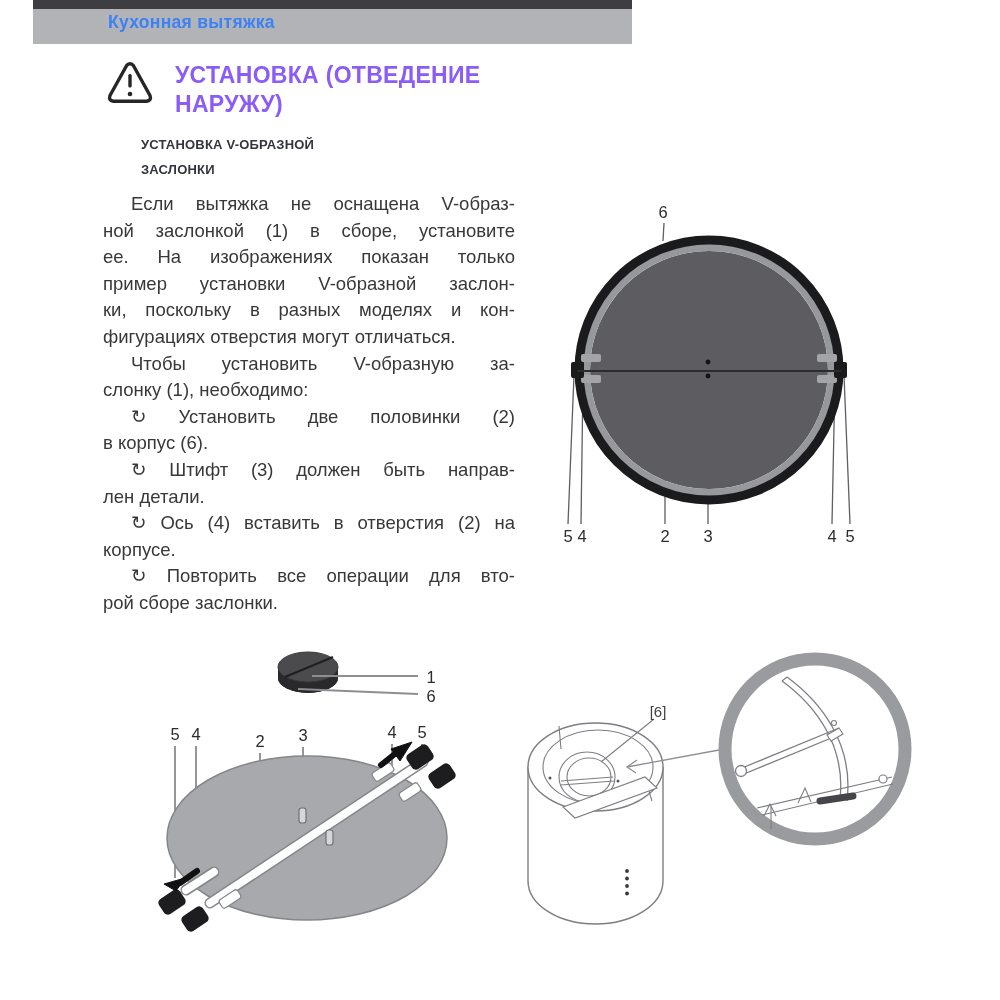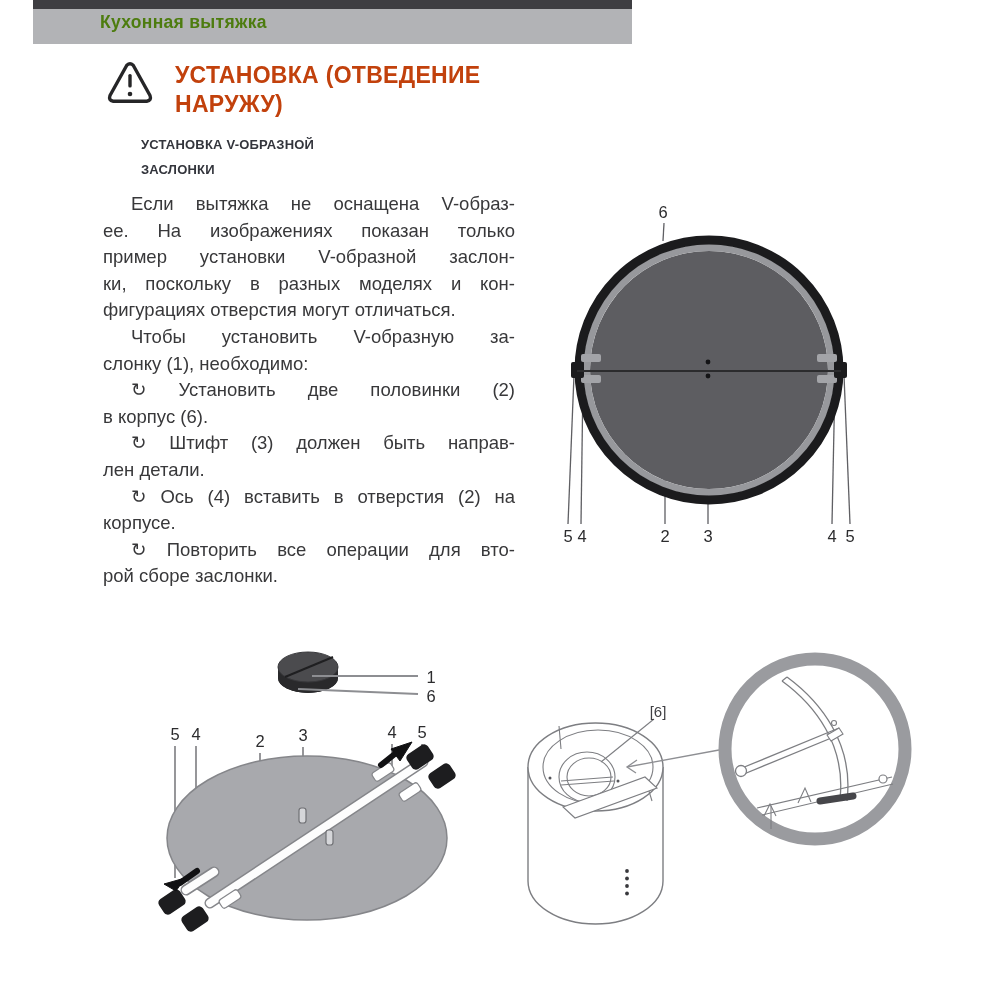--- a/index.html
+++ b/index.html
@@ -3,24 +3,24 @@
 <meta charset="utf-8">
 <style>
   html,body{margin:0;padding:0;}
   body{width:1000px;height:1000px;background:#ffffff;position:relative;overflow:hidden;
        font-family:"Liberation Sans",sans-serif;color:#38383a;}
   .abs{position:absolute;}
 
   
   .header-strip{left:33px;top:0;width:599px;height:9px;background:#3e3e42;}
   .header-bar{left:33px;top:9px;width:599px;height:35px;background:#b2b3b6;}
-  .header-title{left:100px;top:12px;font-size:17.5px;font-weight:bold;color:#4d7c0f;letter-spacing:.3px;}
-
-  
-  .h1{left:175px;top:61px;font-size:23px;font-weight:bold;color:#c2410c;line-height:29px;letter-spacing:.3px;}
+  .header-title{left:108px;top:12px;font-size:17.5px;font-weight:bold;color:#3b82f6;letter-spacing:.3px;}
+
+  
+  .h1{left:175px;top:61px;font-size:23px;font-weight:bold;color:#8b5cf6;line-height:29px;letter-spacing:.3px;}
   .h2{left:141px;top:132px;font-size:13px;font-weight:bold;color:#33353c;line-height:25px;letter-spacing:.2px;}
 
   
   .bodytext{left:103px;top:191px;width:412px;font-size:18.5px;color:#38383a;}
   .tline{height:26.6px;line-height:26.6px;white-space:normal;overflow:visible;}
   .just{text-align:justify;text-align-last:justify;}
   .ind{padding-left:28px;}
 
   
   .d1{left:545px;top:195px;width:420px;height:360px;}
@@ -47,20 +47,21 @@
   <div>УСТАНОВКА (ОТВЕДЕНИЕ</div>
   <div>НАРУЖУ)</div>
 </div>
 <div class="abs h2">
   <div>УСТАНОВКА V-ОБРАЗНОЙ</div>
   <div>ЗАСЛОНКИ</div>
 </div>
 
 <div class="abs bodytext">
   <div class="tline just ind">Если вытяжка не оснащена V-образ-</div>
+  <div class="tline just">ной заслонкой (1) в сборе, установите</div>
   <div class="tline just">ее. На изображениях показан только</div>
   <div class="tline just">пример установки V-образной заслон-</div>
   <div class="tline just">ки, поскольку в разных моделях и кон-</div>
   <div class="tline">фигурациях отверстия могут отличаться.</div>
   <div class="tline just ind">Чтобы установить V-образную за-</div>
   <div class="tline">слонку (1), необходимо:</div>
   <div class="tline just ind">↻ Установить две половинки (2)</div>
   <div class="tline">в корпус (6).</div>
   <div class="tline just ind">↻ Штифт (3) должен быть направ-</div>
   <div class="tline">лен детали.</div>

